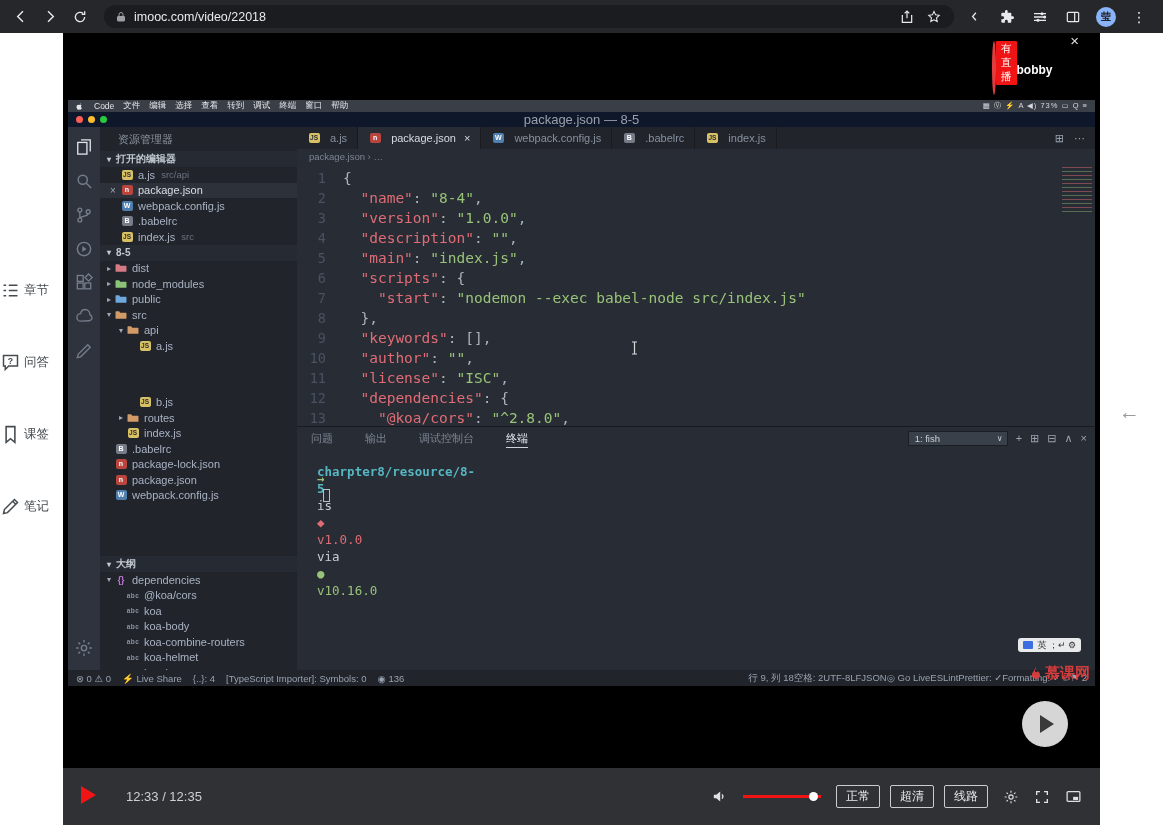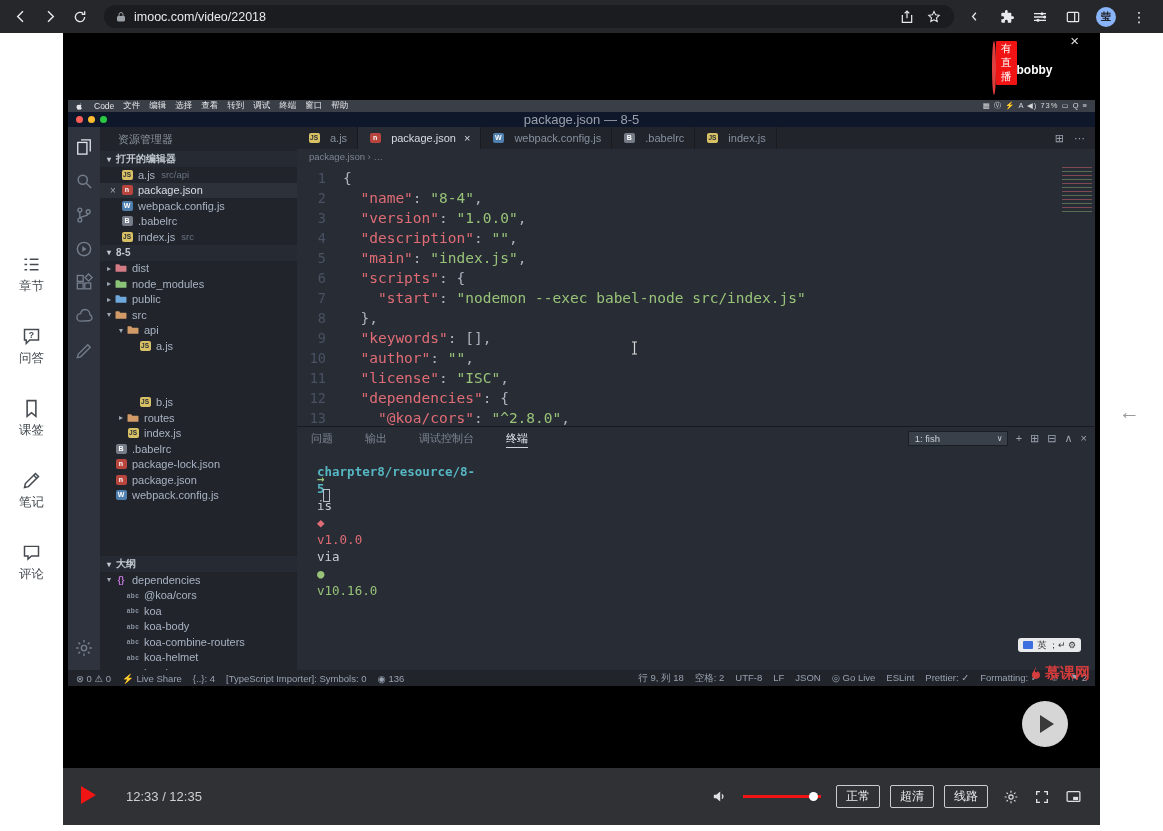--- a/index.html
+++ b/index.html
@@ -10,21 +10,21 @@
   #browser-bar{position:absolute;left:0;top:0;width:1163px;height:33px;background:#26272b;display:flex;align-items:center;padding:0 10px;gap:10px;z-index:20}
   .bic{display:inline-flex;align-items:center;justify-content:center;width:20px;height:20px;color:#e8eaed;flex:none}
   #omnibox{flex:1;max-width:860px;height:23px;background:#1b1c1f;border-radius:12px;display:flex;align-items:center;padding:0 10px;gap:7px;margin-left:4px}
   #url-text{color:#e8eaed;font-size:12.5px;flex:1}
   #browser-right{margin-left:auto;display:flex;align-items:center;gap:13px;padding-right:4px}
   #profile-avatar{width:20px;height:20px;border-radius:50%;background:#8ab4f8;color:#202124;font-size:10px;font-weight:bold;display:flex;align-items:center;justify-content:center}
   .kebab{font-size:14px;color:#e8eaed}
 
   
   #left-rail{position:absolute;left:0;top:33px;width:63px;height:798px;background:#fff;padding-top:221px}
-  .rail-item{height:72px;display:flex;flex-direction:column;align-items:center;gap:3px;color:#454b50;cursor:pointer}
+  .rail-item{height:72px;display:flex;flex-direction:row;align-items:center;gap:3px;color:#454b50;cursor:pointer}
   .rail-ic{width:21px;height:21px}
   .rail-ic svg{width:21px;height:21px}
   .rail-label{font-size:12.5px}
 
   
   #player{position:absolute;left:63px;top:33px;width:1037px;height:792px;background:#000}
   #video-black{position:absolute;left:0;top:0;right:0;bottom:57px;background:#000}
   #collapse-arrow{position:absolute;left:1119px;top:400px;font-size:21px;color:#9a9a9a;cursor:pointer}
 
   #player-close{position:absolute;right:21px;top:0;color:#ddd;font-size:15px;line-height:15px;cursor:pointer;z-index:8}
@@ -116,21 +116,21 @@
   .tok-path{color:#56b6c2;font-weight:bold}
   .tok-ver{color:#e06c75}
   .tok-node{color:#98c379}
   .tok-prompt{color:#98c379;font-weight:bold}
   .cursor-block{display:inline-block;width:7px;height:13px;border:1px solid #b9bfc9;margin-left:6px;vertical-align:-2px}
   #ime{position:absolute;right:14px;bottom:18px;background:#e9eaec;border-radius:3px;height:14px;display:flex;align-items:center;gap:4px;padding:0 5px;font-size:9px;color:#333}
   .ime-kbd{width:10px;height:8px;background:#3d6fe0;border-radius:1px;display:inline-block}
 
   #statusbar{position:absolute;left:0;right:0;bottom:0;height:16px;background:#21252b;display:flex;align-items:center;font-size:9.5px;color:#98a1b0;padding:0 8px}
   #status-left{display:flex;gap:11px;white-space:nowrap}
-  #status-right{margin-left:auto;display:flex;gap:11px;white-space:nowrap}
+  #status-right{margin-left:auto;display:flex;white-space:nowrap}
   .st{cursor:pointer}
 </style>
 </head>
 <body>
 
 <div id="app">
 
   <header id="browser-bar">
     <span class="bic">
         <svg viewBox="0 0 24 24" width="17" height="17">
@@ -234,26 +234,20 @@
       </div>
       <div class="rail-item">
         <span class="rail-ic"><svg viewBox="0 0 24 24">
             <g fill="none" stroke="currentColor" stroke-width="1.7">
               <path d="M4 20l4.5-1L20 7.5 16.5 4 5 15.5 4 20z"></path>
               <path d="M14.5 6l3.5 3.5"></path>
             </g>
           </svg></span>
         <div class="rail-label">笔记</div>
       </div>
-      <div class="rail-item">
-        <span class="rail-ic"><svg viewBox="0 0 24 24">
-            <path d="M4 5h16v11h-8l-4 3.5V16H4z" fill="none" stroke="currentColor" stroke-width="1.7"></path>
-          </svg></span>
-        <div class="rail-label">评论</div>
-      </div>
     </nav>
 
   <span id="collapse-arrow">←</span>
 
   <div id="player">
     <div id="video-black">
 
       <div id="vscode">
         <div id="mac-menubar">
           <span class="bic" style="width:10px;height:10px">

